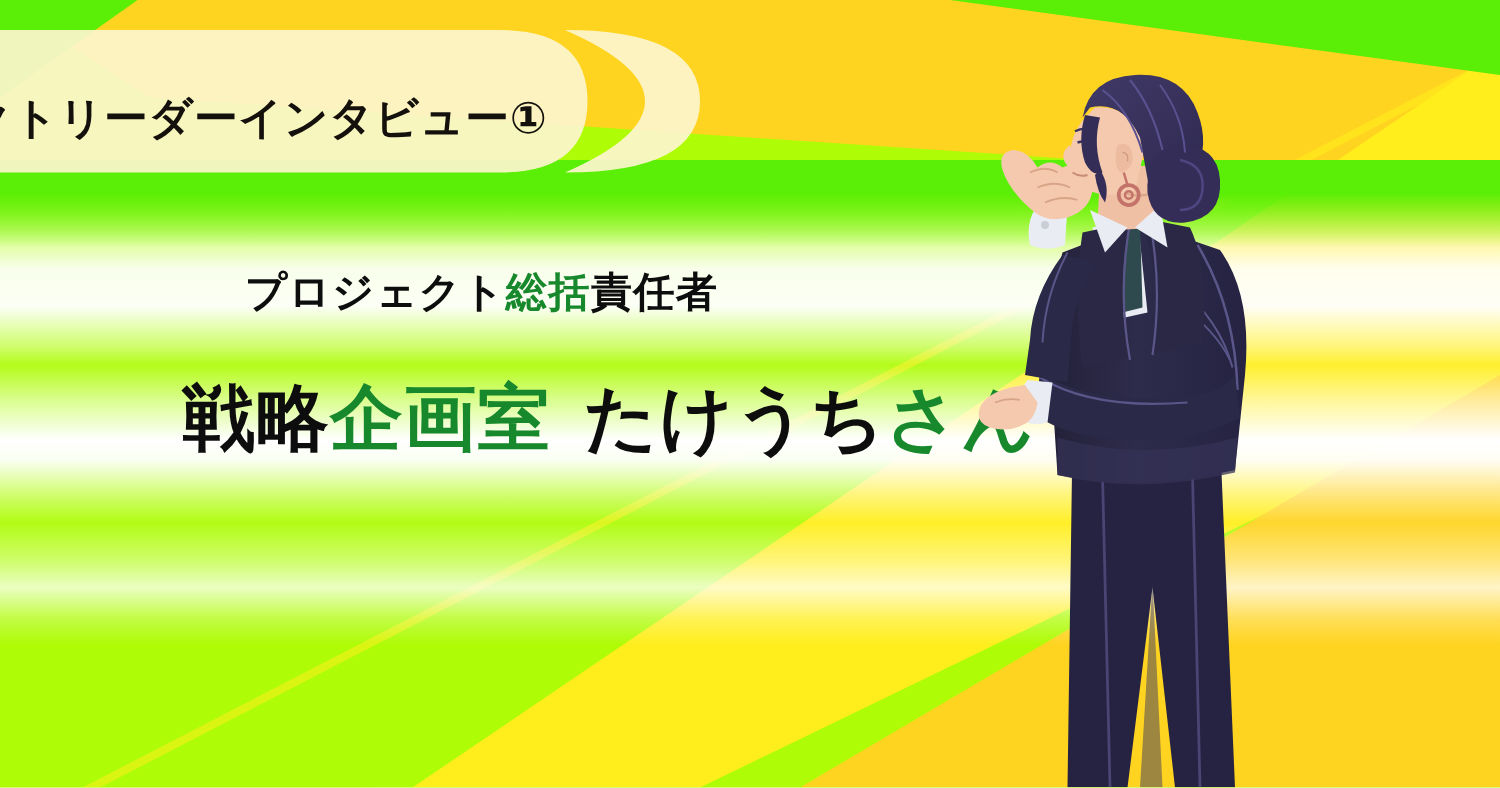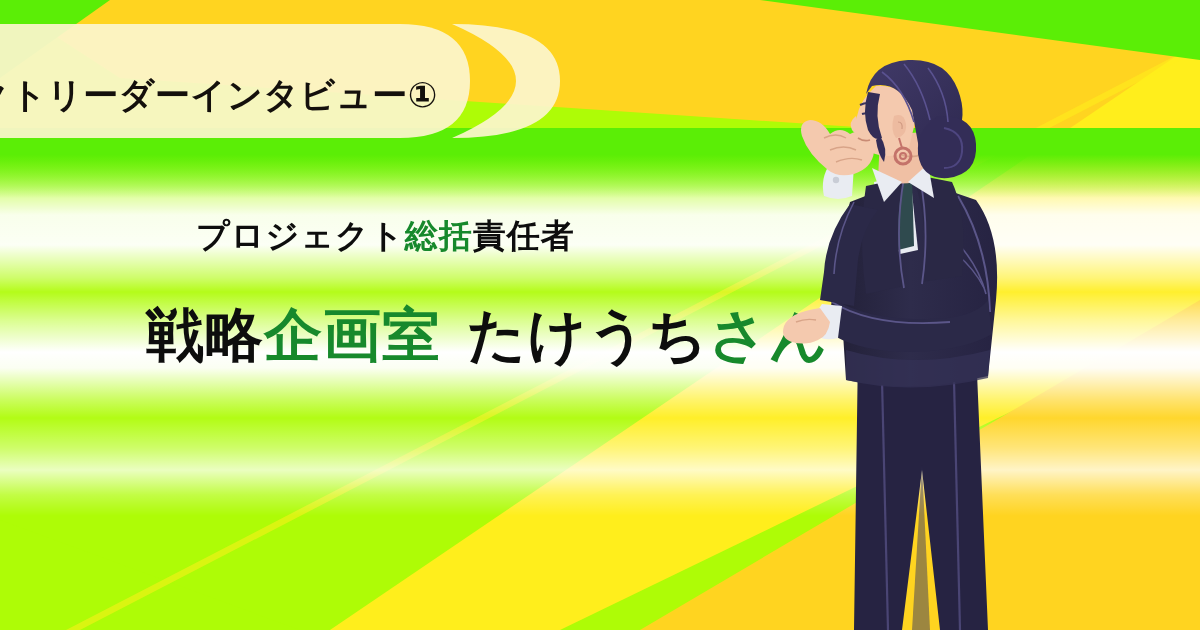--- a/index.html
+++ b/index.html
@@ -95,20 +95,21 @@
   .role-line {
     position: absolute;
     left: 196px;
     top: 219px;
     font-size: 33px;
     font-weight: 700;
     letter-spacing: 1px;
     line-height: 1;
     white-space: nowrap;
     color: #0d0d0d;
+    font-family: Liberation Serif, serif;
   }
   .name-line {
     position: absolute;
     left: 146px;
     top: 306px;
     font-size: 58px;
     font-weight: 700;
     letter-spacing: 1px;
     line-height: 1;
     white-space: nowrap;

